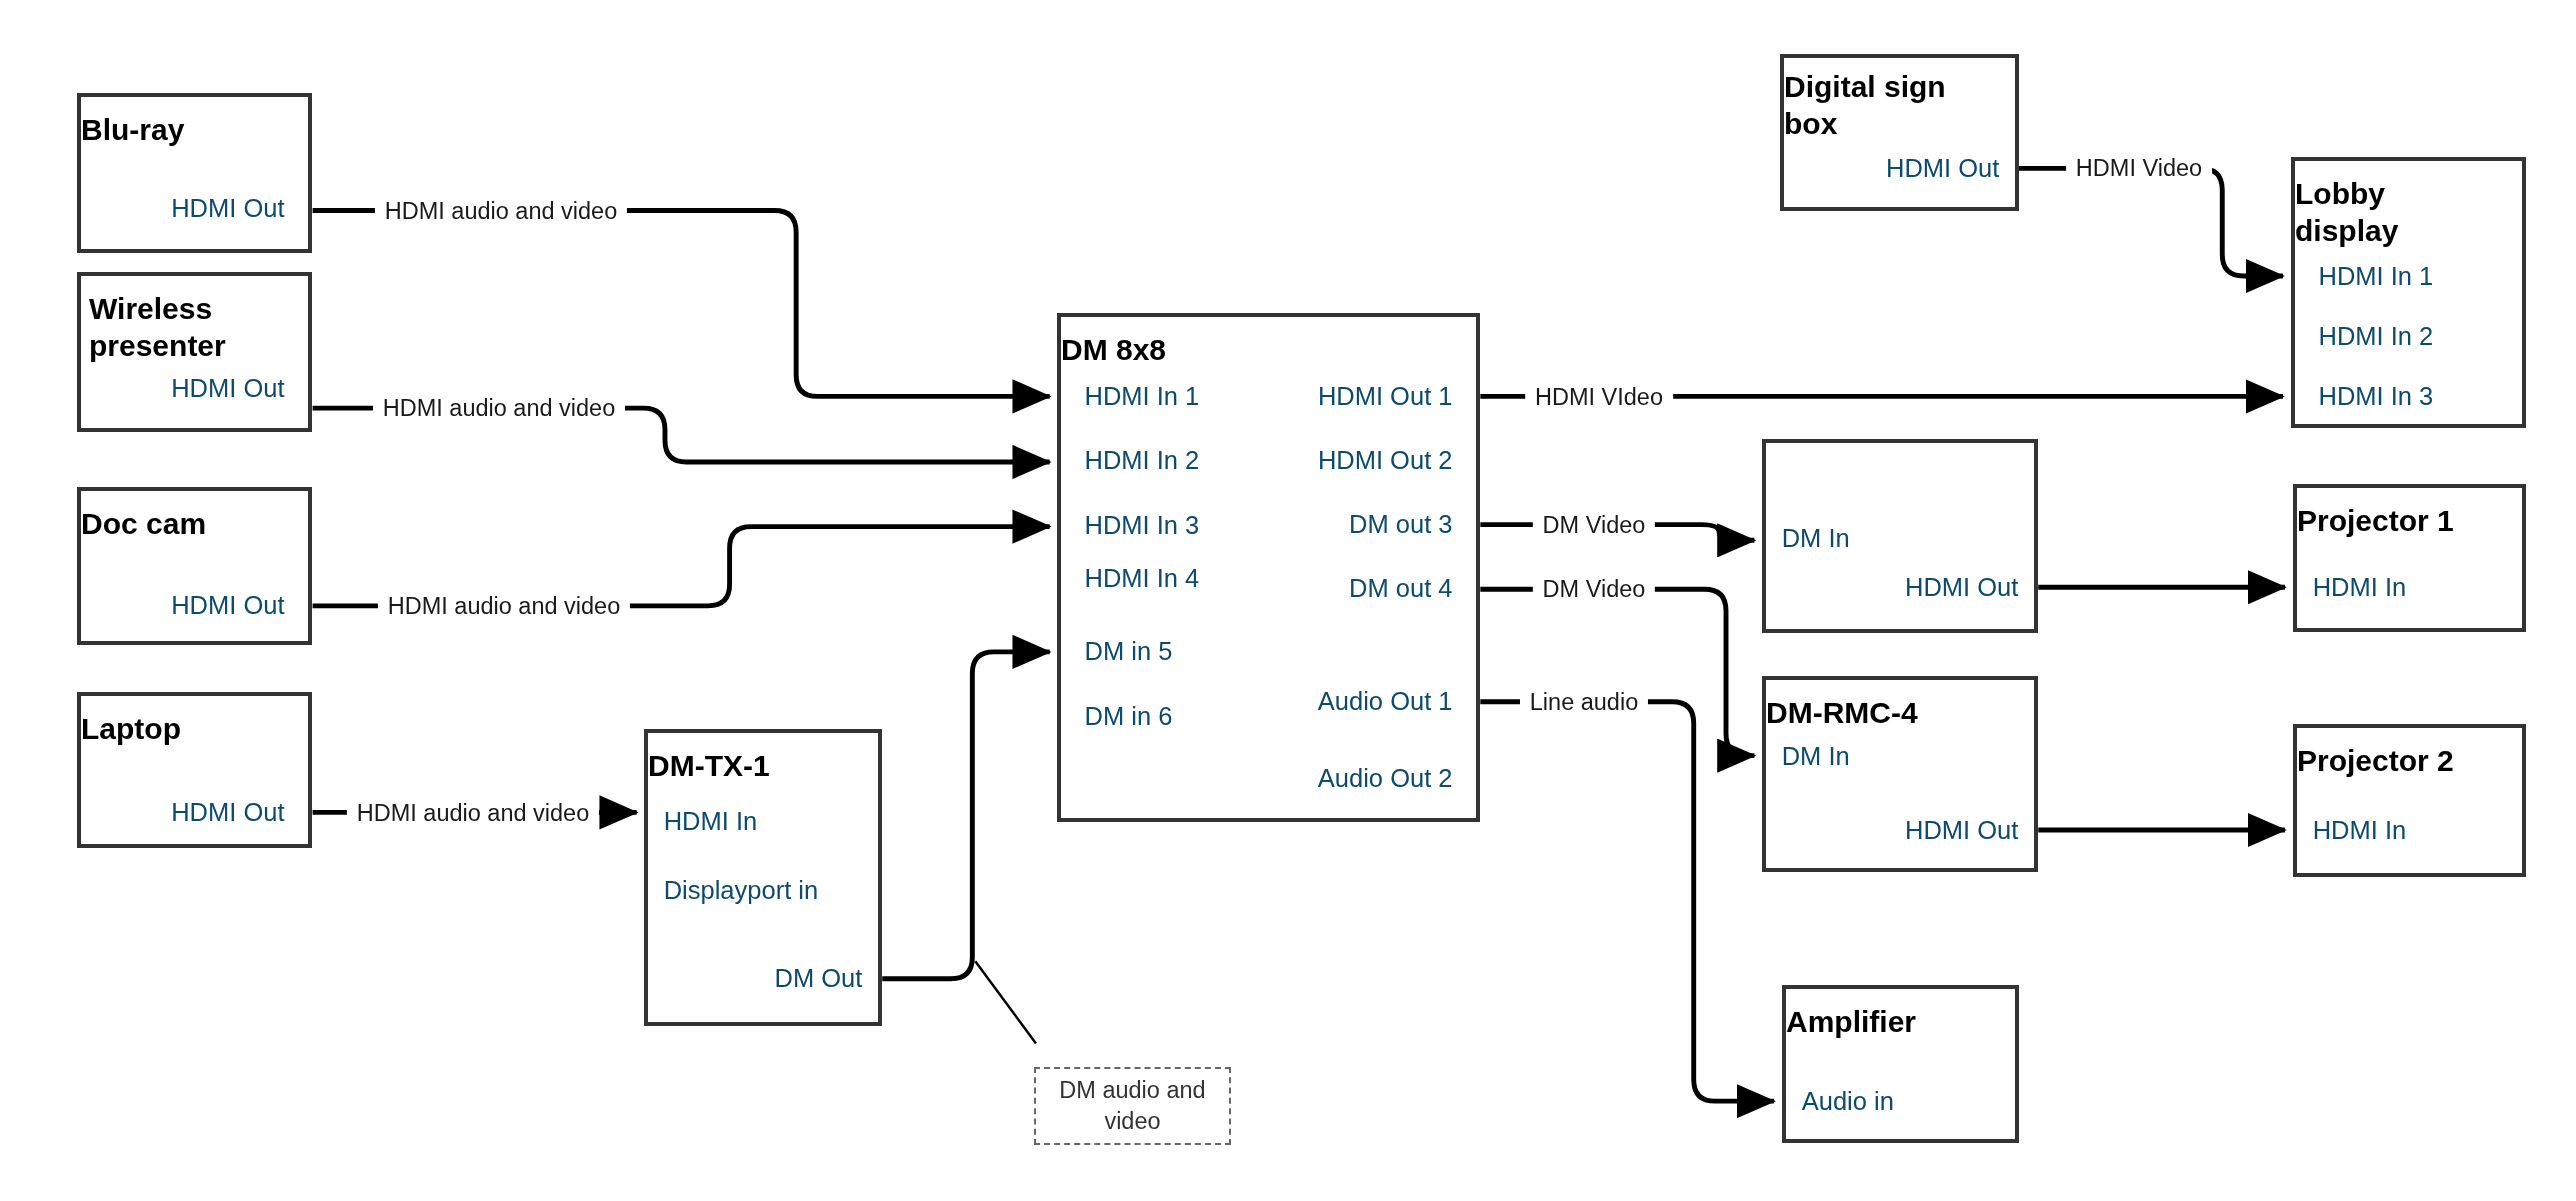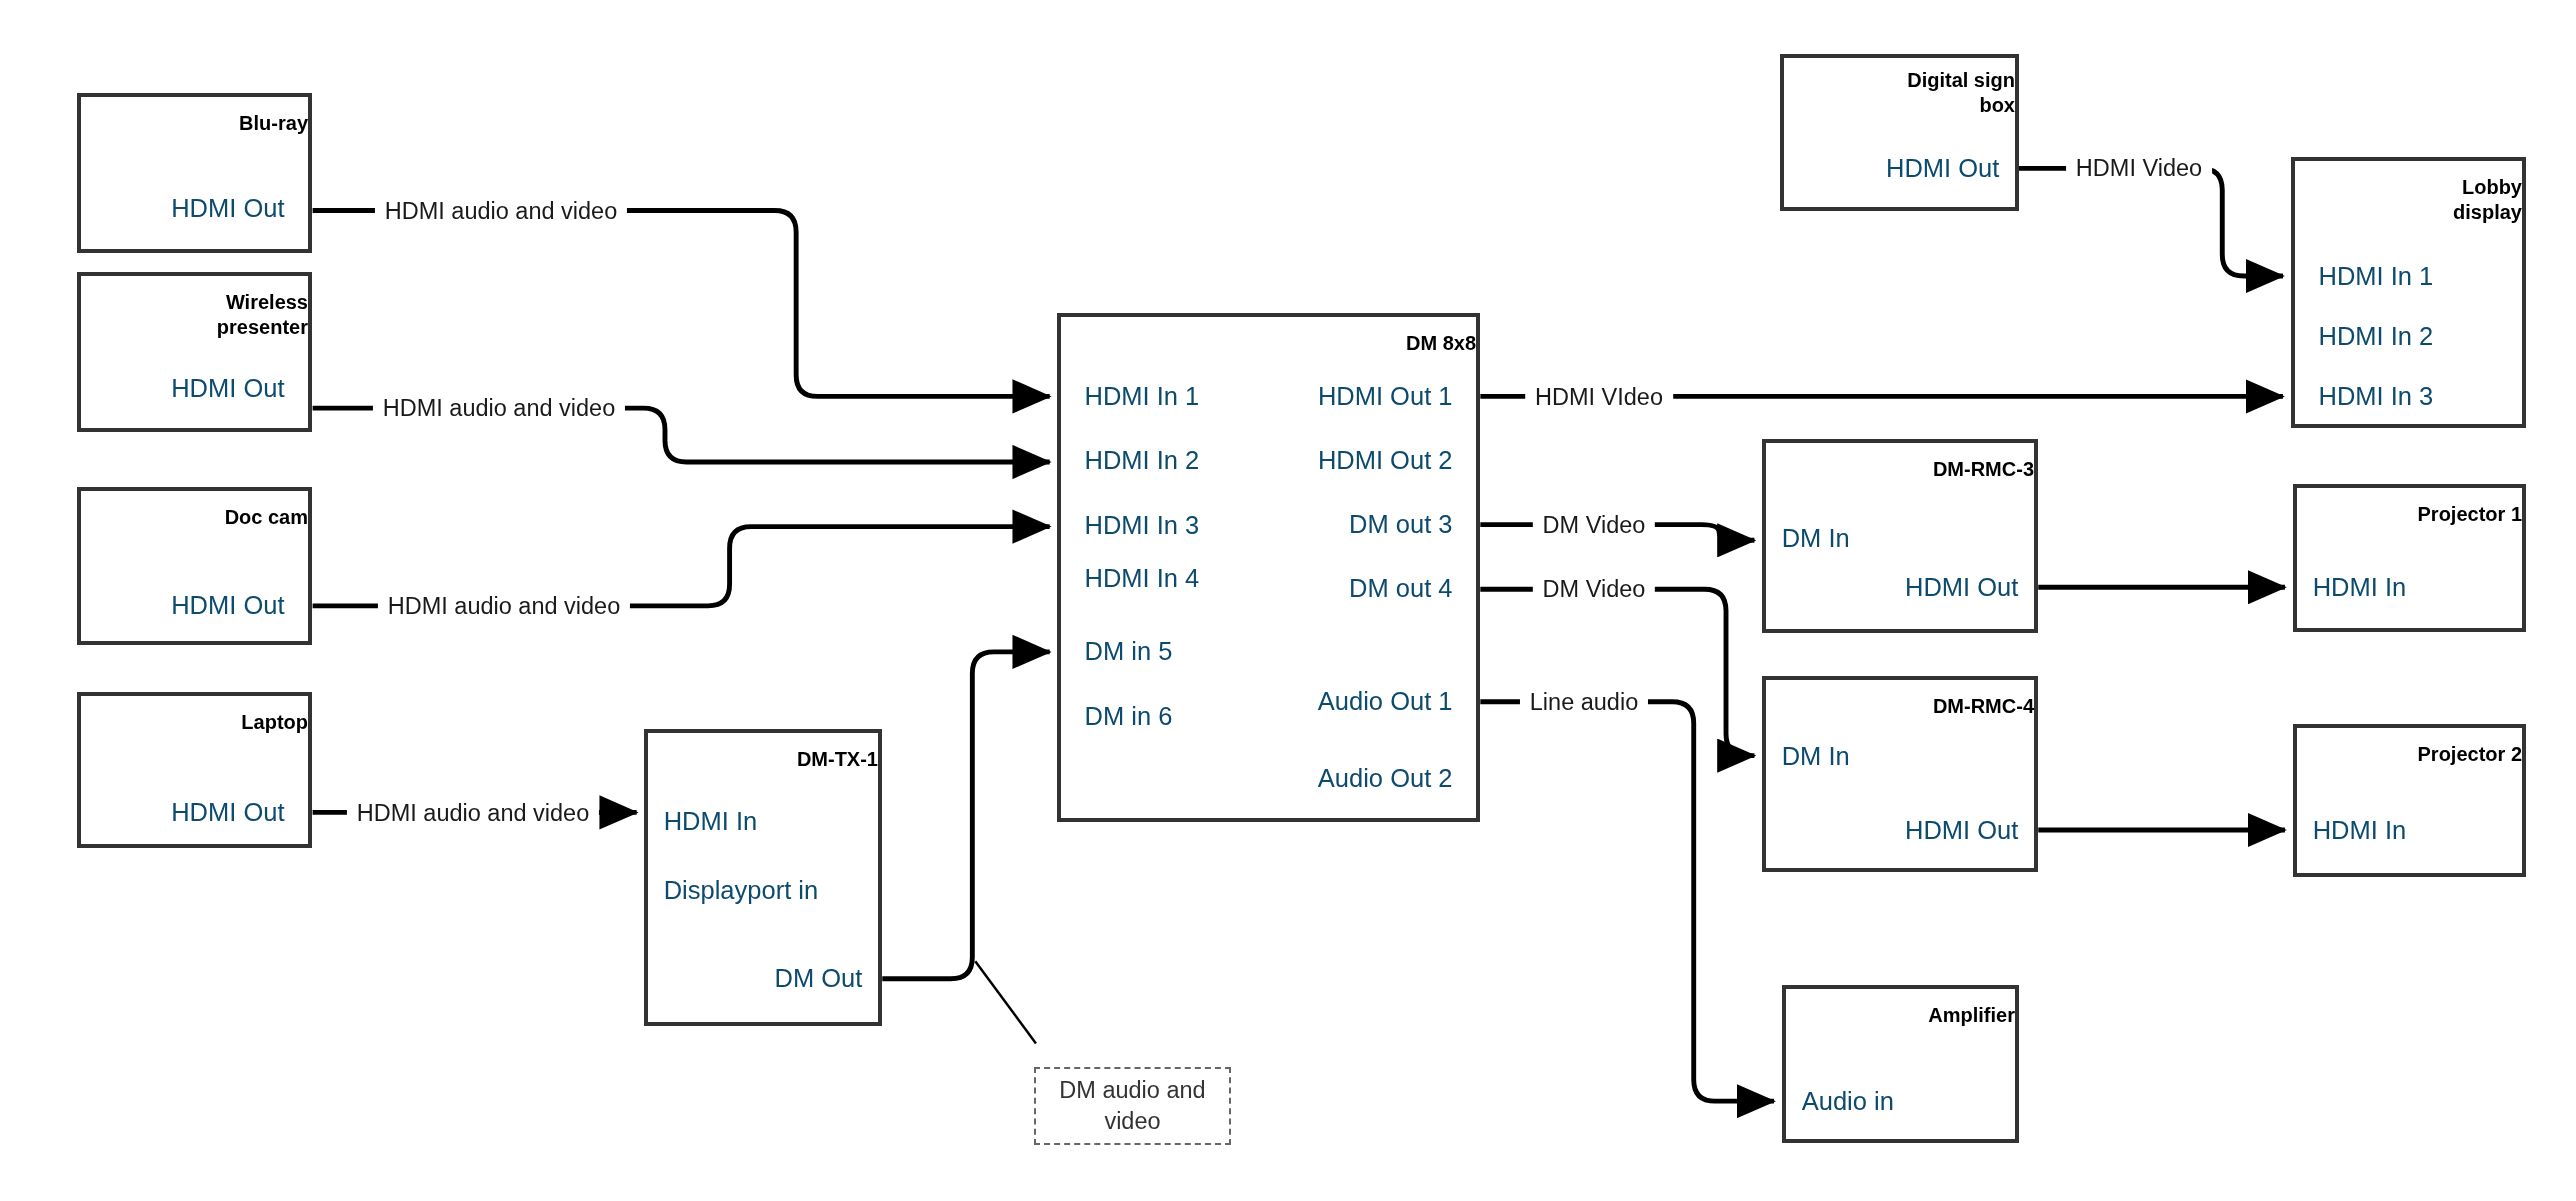--- a/index.html
+++ b/index.html
@@ -1,19 +1,19 @@
 <!DOCTYPE html>
 <html><head>
 <meta charset="utf-8">
 <style>
   html,body{margin:0;padding:0;background:#fff;}
   body{font-family:"Liberation Sans","DejaVu Sans",sans-serif;}
   .canvas{position:relative;width:2576px;height:1201px;background:#fff;overflow:hidden;}
   .box{position:absolute;background:#fff;border:4.9px solid #333;box-sizing:border-box;z-index:2;}
-  .box-title{font-weight:bold;font-size:20px;line-height:1.25;text-align:right;padding-top:13.7px;
+  .box-title{font-weight:bold;font-size:30px;line-height:1.25;text-align:left;padding-top:13.7px;
              white-space:pre-line;color:#000;}
   .port{position:absolute;font-size:25.5px;line-height:27.4px;color:#0c4a6e;white-space:nowrap;}
   .port.l{left:23.5px;}
   .port.r{right:23.5px;text-align:right;}
   svg.wires{position:absolute;left:0;top:0;z-index:1;}
   .wire{fill:none;stroke:#000;stroke-width:5;}
   .leader{fill:none;stroke:#000;stroke-width:2.5;}
   .edge-label{position:absolute;transform:translate(-50%,-50%);background:#fff;padding:0 9.8px;
               font-size:23.5px;color:#1a1a1a;white-space:nowrap;z-index:3;}
   .annotation{position:absolute;border:2px dashed #666;background:#fff;color:#333;font-size:23.5px;
@@ -98,21 +98,20 @@
 
   <div class="box" style="left:2291px;top:157px;width:235px;height:271px;">
     <div class="box-title">Lobby
 display</div>
     <span class="port l" style="top:102px;">HDMI In 1</span>
     <span class="port l" style="top:162px;">HDMI In 2</span>
     <span class="port l" style="top:222px;">HDMI In 3</span>
   </div>
 
   <div class="box" style="left:1762px;top:439px;width:276px;height:194px;">
-    <div class="box-title">DM-RMC-3</div>
     <span class="port l" style="top:82px;left:15.7px;">DM In</span>
     <span class="port r" style="top:131px;right:15.7px;">HDMI Out</span>
   </div>
 
   <div class="box" style="left:2293px;top:484px;width:233px;height:148px;">
     <div class="box-title">Projector 1</div>
     <span class="port l" style="top:86px;left:15.7px;">HDMI In</span>
   </div>
 
   <div class="box" style="left:1762px;top:676px;width:276px;height:196px;">

